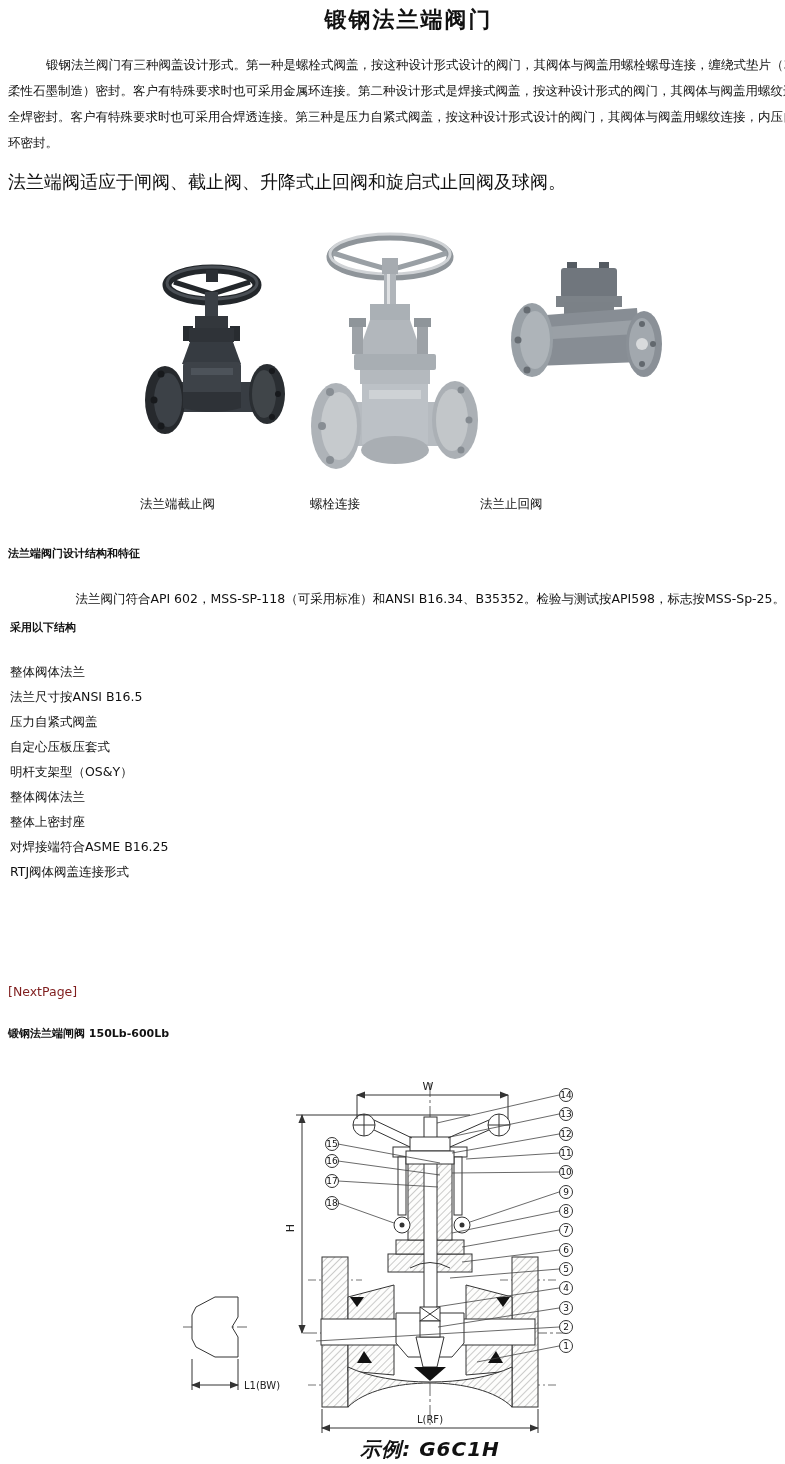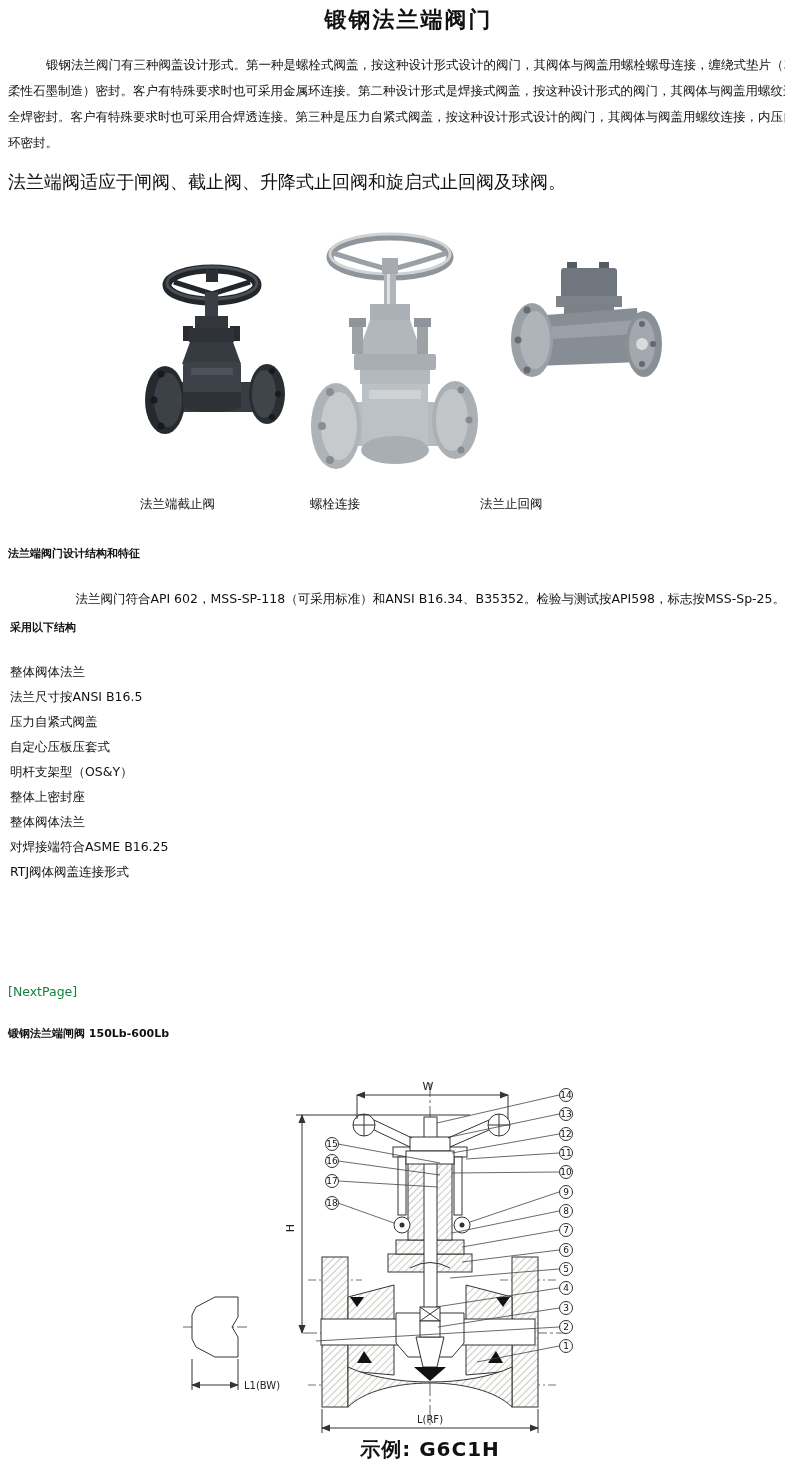--- a/index.html
+++ b/index.html
@@ -9,23 +9,23 @@
   .doc-title{top:5px;left:0;width:785px;text-align:center;font-size:22px;font-weight:bold;letter-spacing:2px;padding-left:16px;}
   .intro{top:52px;left:8px;width:777px;font-size:12.5px;line-height:26px;}
   .intro .ln{white-space:nowrap;overflow:hidden;}
   .intro .ln:first-child{text-indent:38px;}
   .applicability{top:170px;left:8px;font-size:18px;white-space:nowrap;}
   .caption{font-size:12.5px;white-space:nowrap;}
   .sec-head{font-size:11px;font-weight:bold;white-space:nowrap;}
   .standards{top:591px;left:8px;width:777px;font-size:12.5px;white-space:nowrap;text-indent:38px;overflow:hidden;text-align:right;}
   .features{top:659px;left:10px;width:775px;font-size:12.5px;line-height:25px;}
   .features .ln{white-space:nowrap;overflow:hidden;}
-  .nextpage{top:984px;left:8px;font-size:12.5px;white-space:nowrap;color:#15803d;}
+  .nextpage{top:984px;left:8px;font-size:12.5px;white-space:nowrap;color:#7f1d1d;}
   .gate-head{top:1026px;left:8px;}
-  .example{top:1436px;left:280px;width:300px;text-align:center;font-size:20px;font-weight:bold;letter-spacing:1px;}
+  .example{top:1436px;left:280px;width:300px;text-align:center;font-size:20px;font-weight:bold;letter-spacing:1px;font-style:italic;}
   svg text{font-family:"DejaVu Sans",sans-serif;}
 </style>
 </head>
 <body>
 
 <div class="page">
 
   <div class="abs doc-title">锻钢法兰端阀门</div>
 
   <div class="abs intro">
@@ -135,22 +135,22 @@
   <div class="abs sec-head" style="top:546px;left:8px;">法兰端阀门设计结构和特征</div>
   <div class="abs standards">法兰阀门符合API 602，MSS-SP-118（可采用标准）和ANSI B16.34、B35352。检验与测试按API598，标志按MSS-Sp-25。</div>
   <div class="abs sec-head" style="top:620px;left:10px;">采用以下结构</div>
 
   <div class="abs features">
     <div class="ln">整体阀体法兰</div>
     <div class="ln">法兰尺寸按ANSI B16.5</div>
     <div class="ln">压力自紧式阀盖</div>
     <div class="ln">自定心压板压套式</div>
     <div class="ln">明杆支架型（OS&amp;Y）</div>
+    <div class="ln">整体阀体法兰</div>
     <div class="ln">整体上密封座</div>
-    <div class="ln">整体阀体法兰</div>
     <div class="ln">对焊接端符合ASME B16.25</div>
     <div class="ln">RTJ阀体阀盖连接形式</div>
   </div>
 
   <div class="abs nextpage">[NextPage]</div>
   <div class="abs sec-head gate-head">锻钢法兰端闸阀 150Lb-600Lb</div>
 
   <svg class="abs" style="top:1075px;left:0;" width="785" height="362" viewBox="0 0 785 362">
     <defs>
       <pattern id="hatch" patternUnits="userSpaceOnUse" width="5" height="5" patternTransform="rotate(45)">

